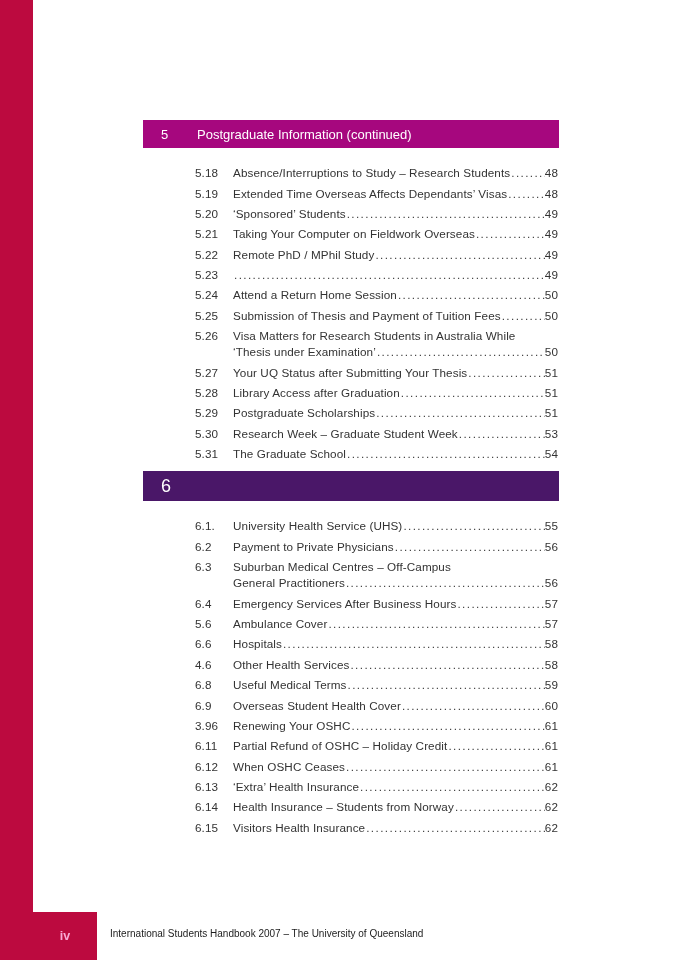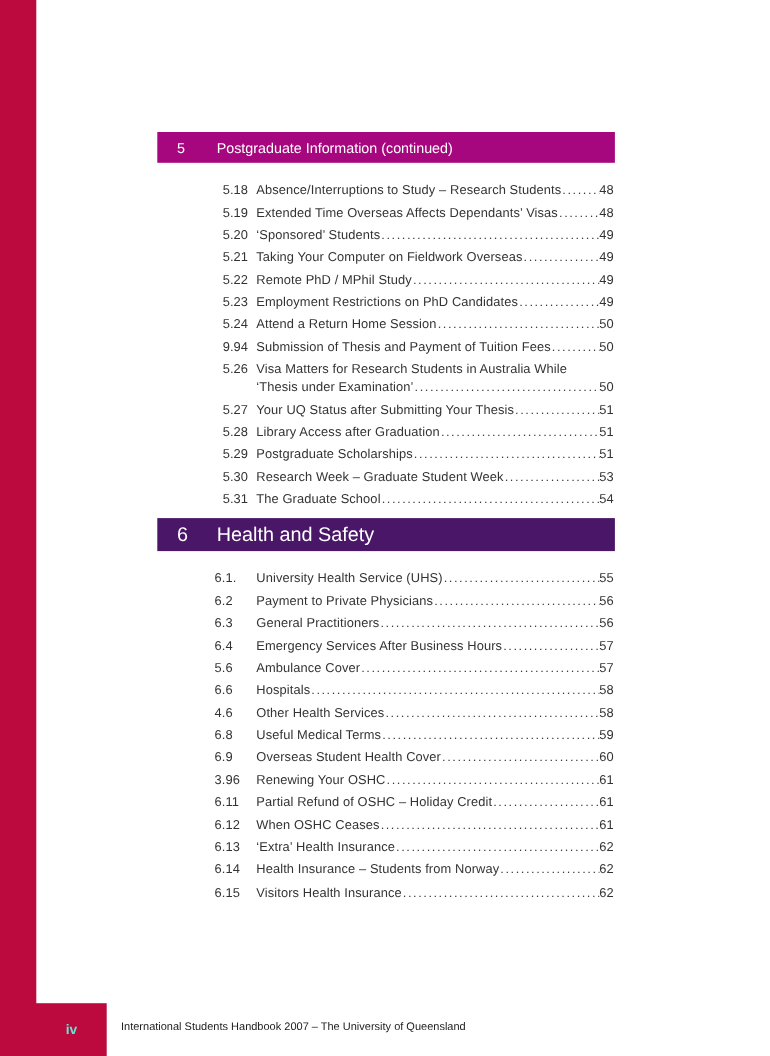--- a/index.html
+++ b/index.html
@@ -29,21 +29,21 @@
   .bar-small .section-bar { height: 28px; font-size: 13px; }
   .bar-large .section-bar { height: 30px; font-size: 18px; }
   .sec-num {
     padding-left: 18px;
     width: 36px;
     flex: none;
   }
   .entries {
     padding: 15px 1px 0 52px;
   }
-  .bar-small .entries { margin-bottom: 7px; text-align: center; }
+  .bar-small .entries { margin-bottom: 7px; }
   .entry {
     display: flex;
     font-size: 11.7px;
     color: #333333;
     line-height: 16.1px;
     padding: 2.15px 0;
     letter-spacing: 0.1px;
   }
   .enum { width: 38px; flex: none; }
   .ebody { flex: 1; min-width: 0; }
@@ -56,21 +56,21 @@
     padding: 0 1px;
     color: #3c3c3c;
   }
   .epage { flex: none; }
   .footer-box {
     position: absolute; left: 0; bottom: 0;
     width: 97px; height: 48px;
     box-sizing: border-box;
     padding-left: 33px;
     background: #BC0A3F;
-    color: #5eead4;
+    color: #f9a8d4;
     font-weight: bold;
     font-size: 12.5px;
     display: flex; align-items: center; justify-content: center;
   }
   .footer-text {
     position: absolute;
     left: 110px; bottom: 21px;
     font-size: 10px;
     color: #1c1c1c;
   }
@@ -144,42 +144,41 @@
         <span class="epage">49</span>
       </span>
 
     </span>
   </div>
 
   <div class="entry">
     <span class="enum">5.23</span>
     <span class="ebody">
       <span class="eline l1">
-        <span class="etitle">Employment Restrictions on PhD Candidates</span>
         <span class="dots">..........................................................................................................................................................................</span>
         <span class="epage">49</span>
       </span>
 
     </span>
   </div>
 
   <div class="entry">
     <span class="enum">5.24</span>
     <span class="ebody">
       <span class="eline l1">
         <span class="etitle">Attend a Return Home Session</span>
         <span class="dots">..........................................................................................................................................................................</span>
         <span class="epage">50</span>
       </span>
 
     </span>
   </div>
 
   <div class="entry">
-    <span class="enum">9.94</span>
+    <span class="enum">5.25</span>
     <span class="ebody">
       <span class="eline l1">
         <span class="etitle">Submission of Thesis and Payment of Tuition Fees</span>
         <span class="dots">..........................................................................................................................................................................</span>
         <span class="epage">50</span>
       </span>
 
     </span>
   </div>
 
@@ -256,21 +255,20 @@
       </span>
 
     </span>
   </div>
 </div>
   </section>
 
   <section class="toc-section bar-large">
     <header class="section-bar" style="background: rgb(74, 23, 104);">
       <span class="sec-num">6</span>
-      <span class="sec-title">Health and Safety</span>
     </header>
     <div class="entries">
   <div class="entry">
     <span class="enum">6.1.</span>
     <span class="ebody">
       <span class="eline l1">
         <span class="etitle">University Health Service  (UHS)</span>
         <span class="dots">..........................................................................................................................................................................</span>
         <span class="epage">55</span>
       </span>
@@ -286,20 +284,24 @@
         <span class="dots">..........................................................................................................................................................................</span>
         <span class="epage">56</span>
       </span>
 
     </span>
   </div>
 
   <div class="entry">
     <span class="enum">6.3</span>
     <span class="ebody">
+      <span class="eline l1">
+        <span class="etitle">Suburban Medical Centres – Off-Campus</span>
+
+      </span>
       <span class="eline l2">
         <span class="etitle">General Practitioners</span>
         <span class="dots">..........................................................................................................................................................................</span>
         <span class="epage">56</span>
       </span>
     </span>
   </div>
 
   <div class="entry">
     <span class="enum">6.4</span>

